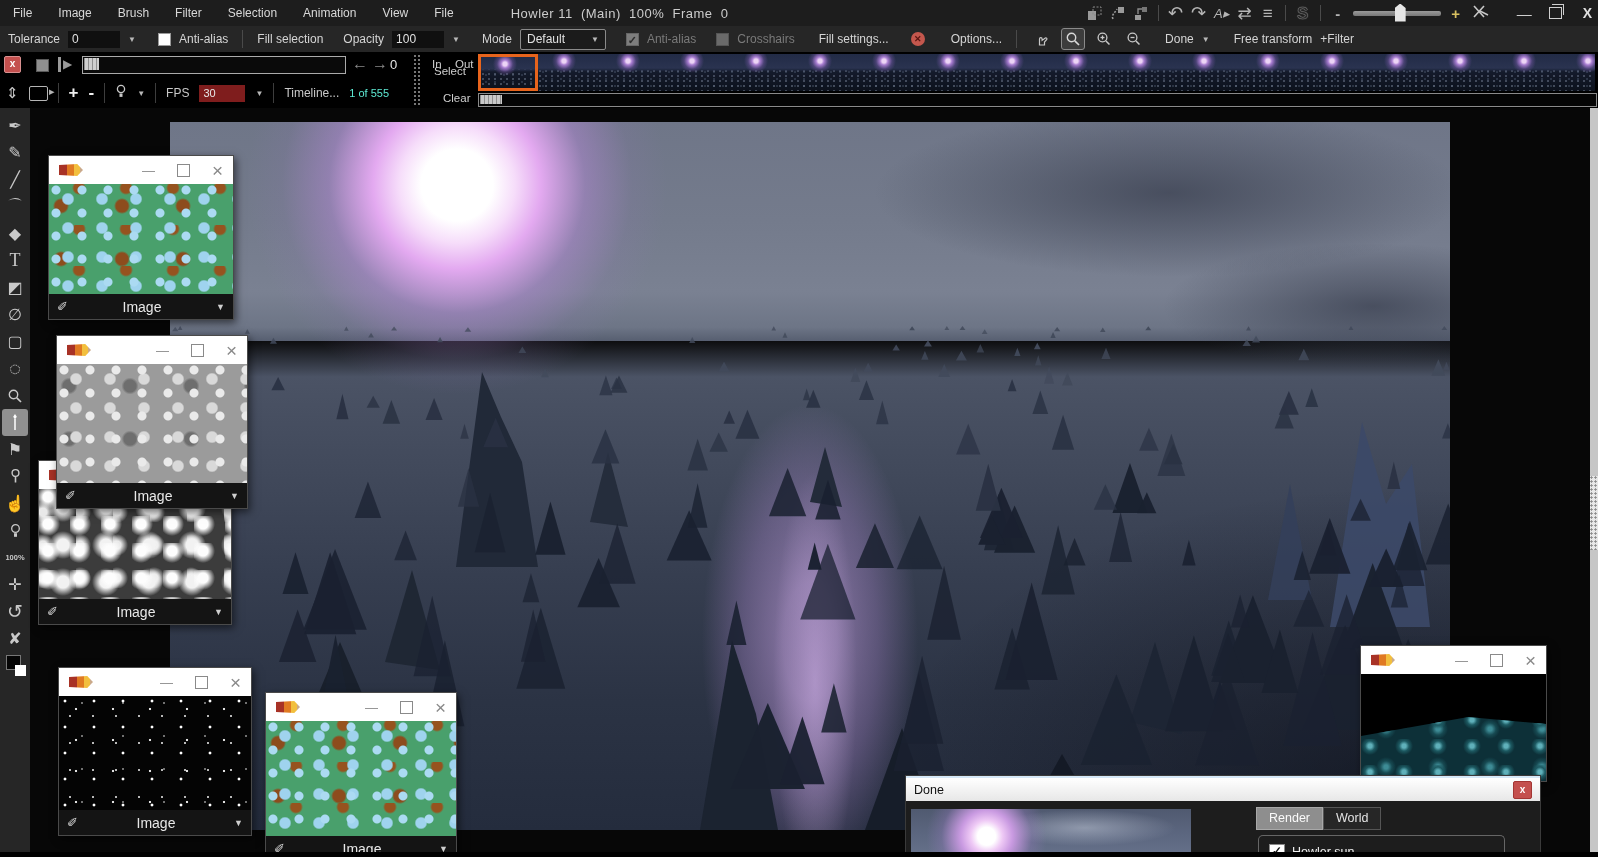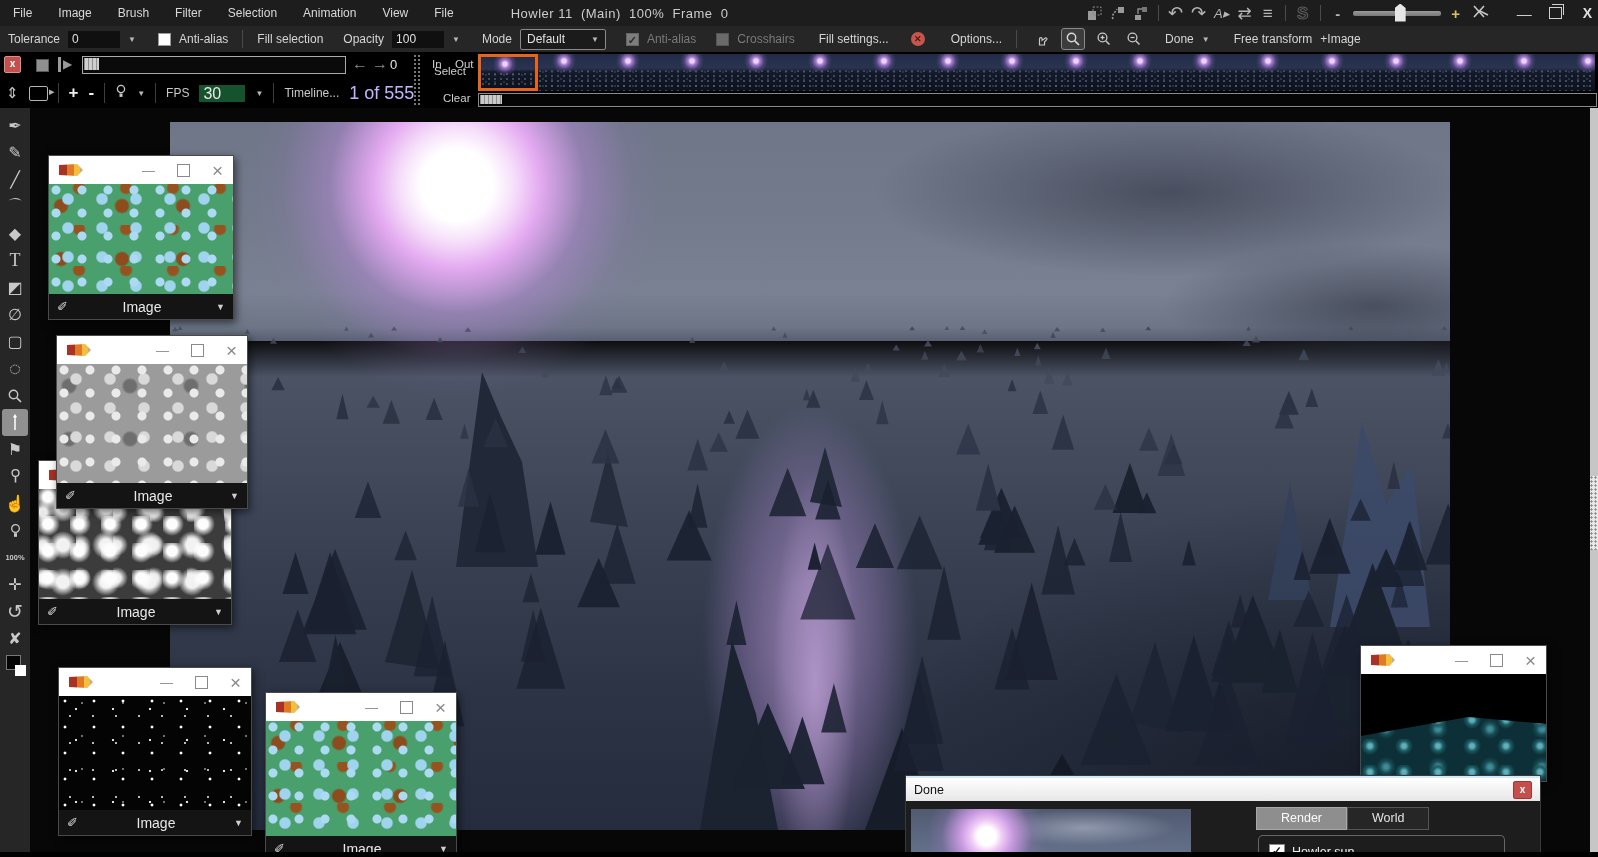--- a/index.html
+++ b/index.html
@@ -48,21 +48,21 @@
   .tl-stop{position:absolute;left:36px;top:7px;width:11px;height:11px;background:#8f8f8f;border:1px solid #5a5a5a;}
   .tl-play{position:absolute;left:58px;top:5px;color:#9a9a9a;font-size:12px;border-left:3px solid #9a9a9a;padding-left:2px;line-height:15px;}
   .tl-slider{position:absolute;left:82px;top:4px;width:262px;height:16px;border:1px solid #aaa;background:#0a0a0a;}
   .tl-slider-h{position:absolute;left:1px;top:1px;width:15px;height:12px;background:#cfcfcf;
       background-image:repeating-linear-gradient(90deg,#8f8f8f 0 1px,transparent 1px 4px);}
   .tl-arrow{position:absolute;top:3px;color:#8b8b8b;font-size:16px;font-weight:bold;}
   .tl-zero{position:absolute;left:390px;top:5px;color:#e5e5e5;font-size:13px;}
   .tl-r2{position:absolute;left:0;top:28px;height:26px;display:flex;align-items:center;gap:10px;padding-left:6px;color:#c8c8c8;}
   .tl-plus{font-size:17px;font-weight:bold;color:#f0f0f0;}
   .tl-sep{width:1px;height:20px;background:#3d3d3d;}
-  .fps-box{background:#14532d;color:#e8e8e8;width:38px;height:17px;line-height:17px;padding:0 4px;font-size:16px;}
+  .fps-box{background:#7f1d1d;color:#e8e8e8;width:38px;height:17px;line-height:17px;padding:0 4px;font-size:11px;}
   .tl-film{width:17px;height:13px;border:1px solid #b5b5b5;border-radius:2px;position:relative;}
   .tl-film:after{content:"▸";position:absolute;right:-8px;top:-2px;color:#b5b5b5;font-size:11px;}
   .dotted-sep{position:absolute;left:413px;top:2px;width:8px;height:52px;
       background-image:radial-gradient(circle at 2px 2px,#777 0 1px,transparent 1.5px);background-size:4px 4px;}
   .tl-lbl{position:absolute;color:#cfcfcf;font-size:11.5px;}
   .thumb1{position:absolute;left:478px;top:2px;width:60px;height:37px;box-sizing:border-box;border:3px solid #e8641c;}
   .thumb-strip{position:absolute;left:538px;top:2px;width:1057px;height:37px;}
   .thumb-bg{width:100%;height:100%;
     background-color:#0e1420;
     background-image:
@@ -164,21 +164,21 @@
       display:flex;align-items:center;color:#111;font-size:12.5px;padding:0 8px;box-sizing:border-box;}
   .done-close{margin-left:auto;width:17px;height:16px;background:#c4504e;border:1px solid #a33634;border-radius:2px;
       color:#fff;font-size:10px;font-weight:bold;text-align:center;line-height:15px;}
   .done-body{position:relative;height:55px;}
   .done-preview{position:absolute;left:5px;top:8px;width:280px;height:47px;
       background-image:
         radial-gradient(circle at 27% 58%,#fff 0 9px,#eec9f5 16px,#c99ae1 26px,rgba(152,122,192,.3) 45px,transparent 60px),
         radial-gradient(ellipse 130px 26px at 62% 40%,rgba(225,232,244,.4),transparent 70%),
         linear-gradient(180deg,#505a70 0,#5c6780 55%,#66718a 100%);}
   .done-tabs{position:absolute;left:350px;top:6px;display:flex;font-size:12.5px;}
-  .tab{padding:3px 24px 4px;border:1px solid #555;color:#e3e3e3;background:#262626;}
+  .tab{padding:3px 12px 4px;border:1px solid #555;color:#e3e3e3;background:#262626;}
   .tab.active{background:#8e8e8e;border-color:#a8a8a8;color:#fafafa;}
   .done-group{position:absolute;left:352px;top:34px;width:235px;height:21px;border:1px solid #666;
       border-bottom:none;border-radius:5px 5px 0 0;display:flex;align-items:center;gap:7px;padding:5px 0 0 10px;}
   .dg-check{width:14px;height:14px;background:#fff;border:1px solid #888;color:#111;font-size:12px;font-weight:bold;
       text-align:center;line-height:13px;}
   .dg-label{color:#efefef;font-size:12.5px;}
 </style>
 </head>
 <body>
 
@@ -298,21 +298,21 @@
           <circle cx="6.5" cy="6.5" r="4.4" fill="none" stroke="#c8c8c8" stroke-width="1.3"></circle>
           <line x1="4.5" y1="6.5" x2="8.5" y2="6.5" stroke="#c8c8c8" stroke-width="1.3"></line>
           <line x1="10" y1="10" x2="13.5" y2="13.5" stroke="#c8c8c8" stroke-width="1.5"></line>
         </svg>
       </span>
     <span style="width:4px"></span>
     <span>Done</span>
     <span class="dd-arrow">▼</span>
     <span style="width:8px"></span>
     <span>Free transform</span>
-    <span>+Image</span>
+    <span>+Filter</span>
   </div>
 
   <div class="timelinebar">
     <div class="tl-redx">x</div>
     <div class="tl-stop"></div>
     <div class="tl-play">▶</div>
     <div class="tl-slider">
       <div class="tl-slider-h"></div>
     </div>
     <div class="tl-arrow" style="left:352px">←</div>
@@ -331,21 +331,21 @@
             <circle cx="6" cy="5" r="3.6" fill="none" stroke="#c8c8c8" stroke-width="1.3"></circle>
             <rect x="4.5" y="9.5" width="3" height="3.4" fill="#c8c8c8"></rect>
           </svg></span>
       <span class="dd-arrow">▼</span>
       <span class="tl-sep"></span>
       <span style="font-size:12px">FPS</span>
       <span class="fps-box">30</span>
       <span class="dd-arrow">▼</span>
       <span class="tl-sep"></span>
       <span style="font-size:12px">Timeline...</span>
-      <span style="font-size:18px;color:#c4b5fd">1 of 555</span>
+      <span style="font-size:11px;color:#5eead4">1 of 555</span>
     </div>
 
     <div class="dotted-sep"></div>
     <span class="tl-lbl" style="left:432px;top:6px">In</span>
     <span class="tl-lbl" style="left:455px;top:6px">Out</span>
     <span class="tl-lbl" style="left:434px;top:13px">Select</span>
     <span class="tl-lbl" style="left:443px;top:40px">Clear</span>
 
     <div class="thumb1">
         <div class="thumb-bg" style="background-position:-2px 0,-2px 0,0 0,0 0"></div>

